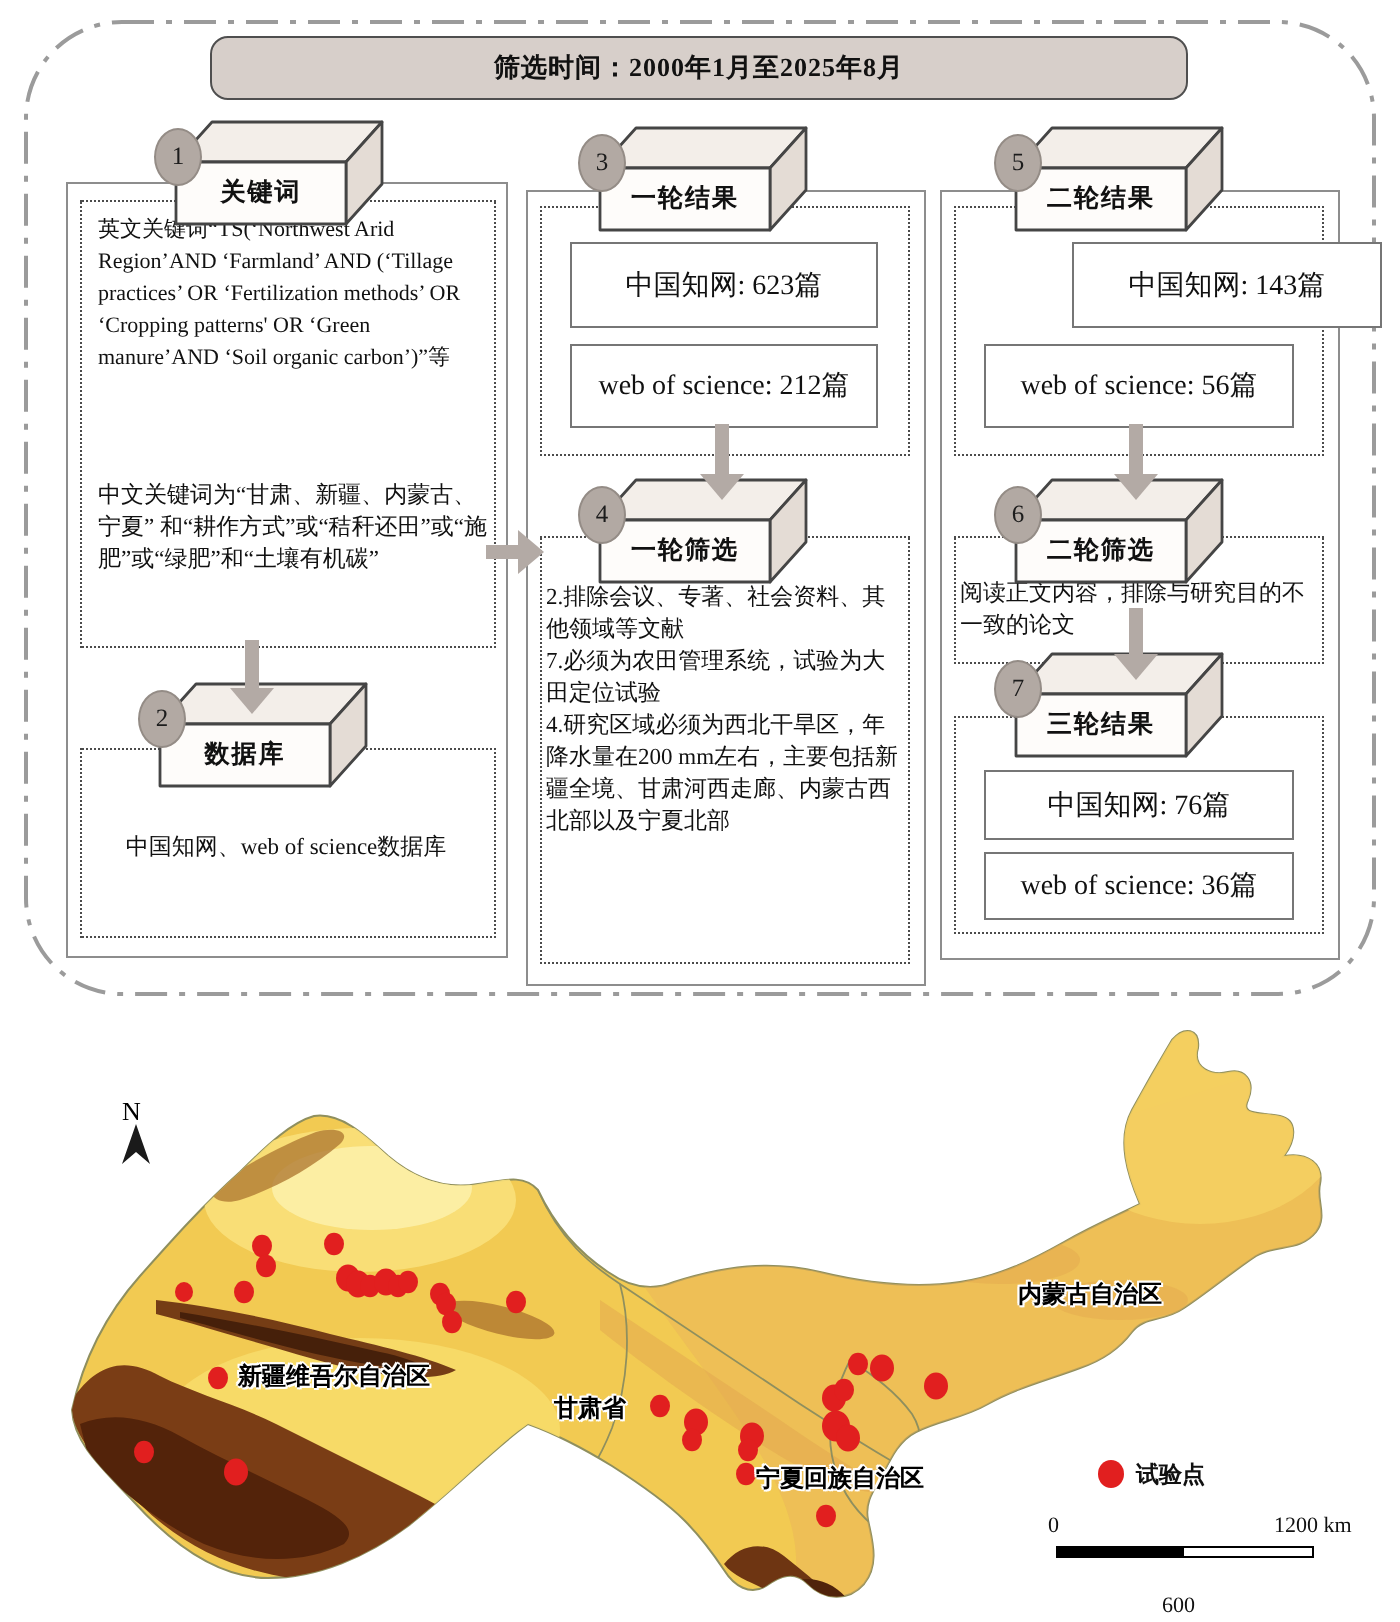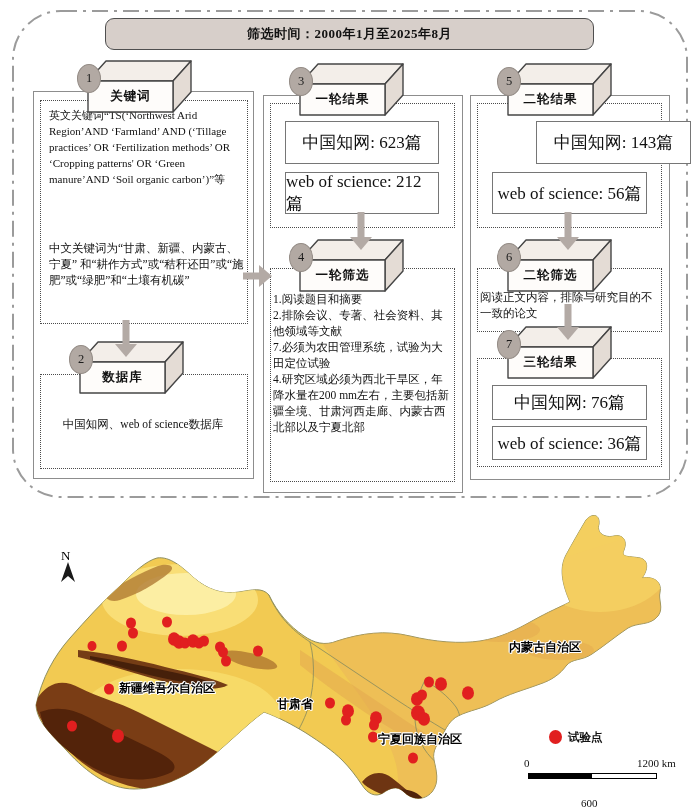--- a/index.html
+++ b/index.html
@@ -21,21 +21,21 @@
   .dotted{border:1.4px dotted #4b4b4b;}
   #dotA{left:40px;top:100px;width:206px;height:222px;}
   #dotB{left:40px;top:374px;width:206px;height:93px;}
   #dotC{left:270px;top:103px;width:183px;height:123px;}
   #dotD{left:270px;top:268px;width:183px;height:212px;}
   #dotE{left:477px;top:103px;width:183px;height:123px;}
   #dotF{left:477px;top:268px;width:183px;height:62px;}
   #dotG{left:477px;top:358px;width:183px;height:107px;}
   
   .wbox{background:#fff;border:1.3px solid #767676;display:flex;align-items:center;justify-content:center;
-    font-size:17px;}
+    font-size:14px;}
   
   .box3d{width:106px;height:54px;}
   .box3d svg{position:absolute;left:0;top:0;}
   .b3label{position:absolute;left:1px;top:21px;width:85px;height:31px;display:flex;align-items:center;
     justify-content:center;font-size:12.5px;font-weight:600;letter-spacing:1px;}
   .num{position:absolute;left:-10px;top:4px;width:22px;height:27px;border-radius:50%;
     background:#b2a9a3;border:1px solid #948c86;display:flex;align-items:center;justify-content:center;
     font-size:12.5px;color:#1c1c1c;}
   
   .para{font-size:11px;line-height:16px;text-align:left;}
@@ -91,21 +91,20 @@
       <span>中国知网: 76篇</span>
     </div>
   <div class="abs wbox" style="left:492px;top:426px;width:153px;height:32px;">
       <span>web of science: 36篇</span>
     </div>
 
   <div class="abs para para-cn" style="left:49px;top:240px;width:197px;">中文关键词为“甘肃、新疆、内蒙古、宁夏” 和“耕作方式”或“秸秆还田”或“施肥”或“绿肥”和“土壤有机碳”</div>
   <div class="abs para" style="left:49px;top:107px;width:195px;">英文关键词“TS(‘Northwest Arid Region’AND ‘Farmland’ AND (‘Tillage practices’ OR ‘Fertilization methods’ OR ‘Cropping patterns' OR ‘Green manure’AND ‘Soil organic carbon’)”等</div>
   <div class="abs para para-cn center" style="left:44px;top:416px;width:198px;">中国知网、web of science数据库</div>
   <div class="abs para para-cn" style="left:273px;top:291px;width:178px;">
-    <div>1.阅读题目和摘要</div>
     <div>2.排除会议、专著、社会资料、其他领域等文献</div>
     <div>7.必须为农田管理系统，试验为大田定位试验</div>
     <div>4.研究区域必须为西北干旱区，年降水量在200 mm左右，主要包括新疆全境、甘肃河西走廊、内蒙古西北部以及宁夏北部</div>
   </div>
   <div class="abs para para-cn" style="left:480px;top:289px;width:177px;">阅读正文内容，排除与研究目的不一致的论文</div>
 
   <div class="abs box3d" style="left:87px;top:60px;">
     <svg width="106" height="54">
         <g stroke="#454545" stroke-width="1.4" stroke-linejoin="round">
       <polygon points="1,21 19,1 104,1 86,21" fill="#f3eee9"></polygon>

